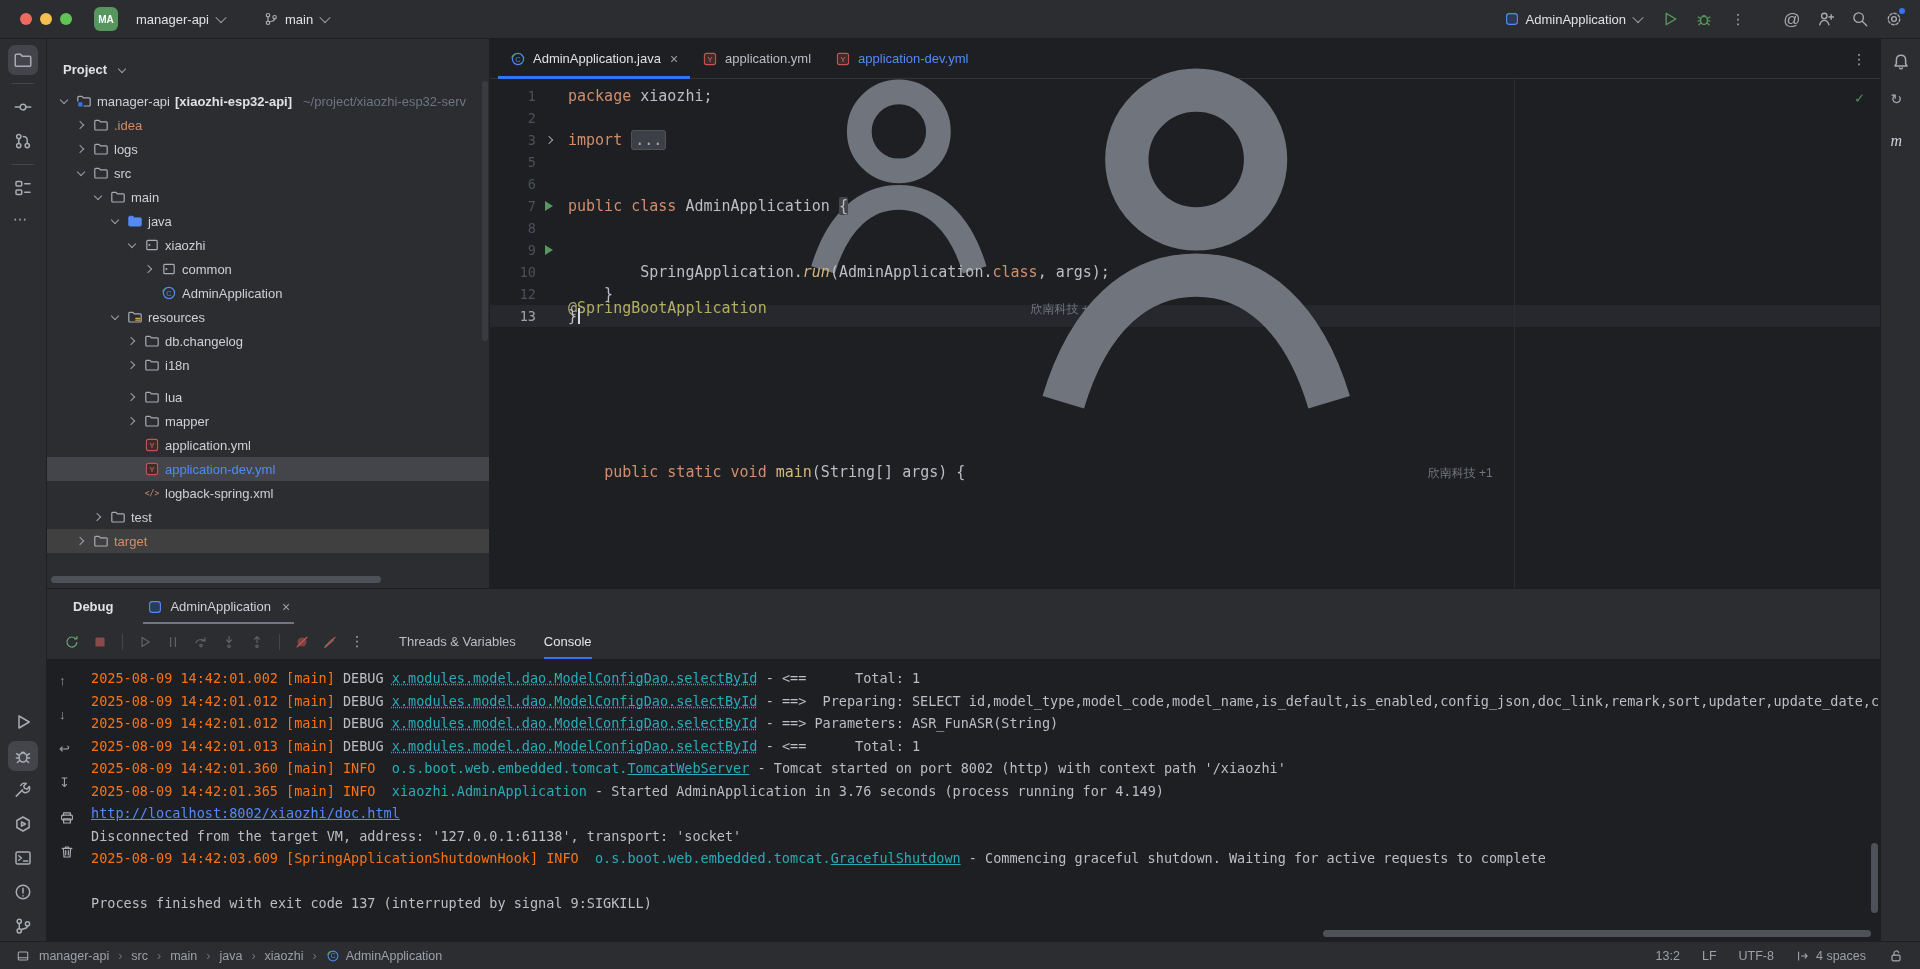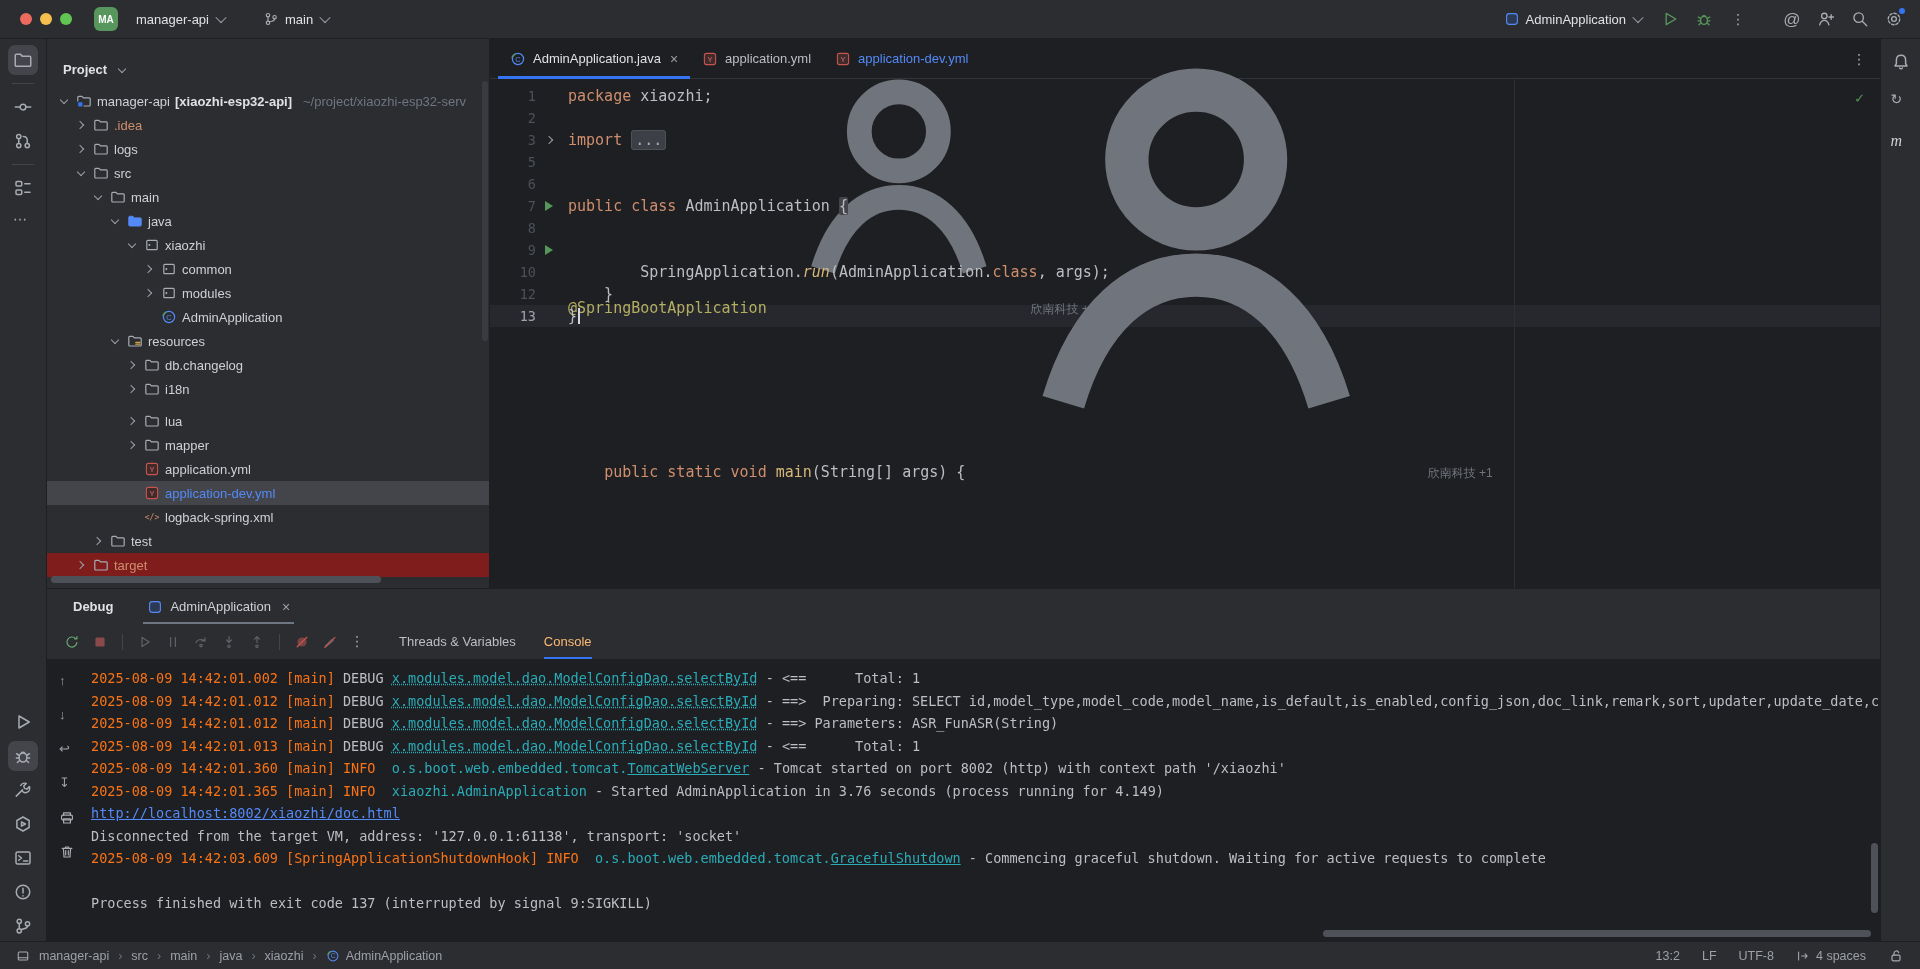--- a/index.html
+++ b/index.html
@@ -38,21 +38,21 @@
 .p-head{height:38px;display:flex;align-items:flex-end;gap:8px;padding-left:16px;color:#dfe1e5;font-weight:bold}
 .tchev{width:14px;height:14px;position:relative;flex:none}
 .tchev::before{content:"";position:absolute;top:3px;left:4px;width:5px;height:5px;border-right:1.4px solid #9da0a8;border-bottom:1.4px solid #9da0a8;transform:rotate(45deg)}
 .tchev.closed::before{transform:rotate(-45deg);top:4px;left:3px}
 .tchev.none{visibility:hidden}
 .tree{padding-top:12px}
 .trow{height:24px;display:flex;align-items:center;gap:5px;padding-right:8px;white-space:nowrap}
 .trow .lbl{color:#ced0d6}
 .trow.selected{background:#43454a}
 .trow.selected .lbl{color:#548af7}
-.trow.excluded-row{background:#7f1d1d}
+.trow.excluded-row{background:#404040}
 .trow .lbl.orange{color:#cf8e6d}
 .trow .scope{font-weight:bold;color:#dfe1e5}
 .trow .path{color:#6e7681;margin-left:6px}
 .hsb{position:absolute;left:4px;bottom:5px;width:330px;height:7px;border-radius:4px;background:#4e5157}
 .vsb{position:absolute;right:1px;top:42px;width:6px;height:260px;border-radius:3px;background:#393b40}
 
 .editor{flex:1;background:#1e1f22;display:flex;flex-direction:column;min-width:0;position:relative}
 .tabbar{height:40px;border-bottom:1px solid #313438;display:flex;align-items:stretch;padding-left:8px}
 .tab{display:flex;align-items:center;gap:7px;padding:0 12px;position:relative;color:#bcbec4}
 .tab.active{color:#dfe1e5}
@@ -85,21 +85,21 @@
 .dbg-head{height:35px;display:flex;align-items:center;padding-left:26px;gap:30px;flex:none}
 .dbg-title{color:#dfe1e5;font-weight:bold}
 .dbg-tab{display:flex;align-items:center;gap:7px;height:100%;position:relative;color:#ced0d6;padding:0 4px}
 .dbg-tab::after{content:"";position:absolute;left:0;right:0;bottom:0;height:2px;background:#6e7681}
 .dbg-tab .x{color:#9da0a8;font-size:14px;margin-left:4px}
 .dbg-tools{height:35px;display:flex;align-items:center;padding-left:12px;gap:2px;flex:none}
 .tbtn{width:26px;height:26px;border-radius:5px;display:flex;align-items:center;justify-content:center}
 .tsep{width:1px;height:16px;background:#43454a;margin:0 7px}
 .dtabs{display:flex;gap:28px;margin-left:26px;height:100%;align-items:stretch}
 .dtab{display:flex;align-items:center;position:relative;color:#bcbec4}
-.dtab.active{color:#fdba74}
+.dtab.active{color:#e5e5e5}
 .dtab.active::after{content:"";position:absolute;left:0;right:0;bottom:0;height:2px;background:#3574f0}
 .dbg-right{margin-left:auto;padding-right:16px}
 .console{flex:1;background:#1e1f22;display:flex;position:relative;min-height:0}
 .cgut{width:40px;display:flex;flex-direction:column;align-items:center;padding-top:10px;gap:8px;flex:none}
 .cgut .glyph{font-size:13px;color:#9da0a8}
 .cbody{flex:1;padding:8px 0 0 4px;font-family:"DejaVu Sans Mono","Liberation Mono",monospace;font-size:13.5px;line-height:22.5px;white-space:pre;overflow:hidden}
 .cs-t{color:#f97316}.cs-dbg{color:#bcbec4}.cs-info{color:#f97316}
 .cs-log{color:#2aacb8}.cs-logu{color:#2aacb8;text-decoration:underline}
 .cs-logd{color:#2aacb8;text-decoration:underline dotted}
 .cs-pl{color:#bcbec4}.cs-lnk{color:#548af7;text-decoration:underline}
@@ -340,28 +340,20 @@
             </div>
             <div class="trow" style="padding-left: 95px;">
               <i class="tchev closed"></i>
               <span class="i16"><svg viewBox="0 0 16 16" fill="none" stroke="#a8abb2" stroke-width="1.2" stroke-linecap="round" stroke-linejoin="round">
                   <rect x="2.8" y="3.3" width="10.4" height="9.4" rx="1"></rect>
                   <circle cx="5.4" cy="8" r="1" fill="#a8abb2" stroke="none"></circle>
                 </svg></span>
               <span class="lbl ">common</span>
             </div>
             <div class="trow" style="padding-left: 95px;">
-              <i class="tchev closed"></i>
-              <span class="i16"><svg viewBox="0 0 16 16" fill="none" stroke="#a8abb2" stroke-width="1.2" stroke-linecap="round" stroke-linejoin="round">
-                  <rect x="2.8" y="3.3" width="10.4" height="9.4" rx="1"></rect>
-                  <circle cx="5.4" cy="8" r="1" fill="#a8abb2" stroke="none"></circle>
-                </svg></span>
-              <span class="lbl ">modules</span>
-            </div>
-            <div class="trow" style="padding-left: 95px;">
               <i class="tchev none"></i>
               <span class="i16"><svg viewBox="0 0 16 16" fill="none">
                   <circle cx="8" cy="8" r="5.6" stroke="#548af7" stroke-width="1.2"></circle>
                   <text x="8" y="10.6" text-anchor="middle" font-size="7.5" font-family="Liberation Sans,sans-serif" fill="#548af7">C</text>
                   <path d="M2.1 6.3A6.1 6.1 0 0 1 4.9 3" stroke="#57965c" stroke-width="1.4" stroke-linecap="round"></path>
                 </svg></span>
               <span class="lbl ">AdminApplication</span>
             </div>
             <div class="trow" style="padding-left: 61px;">
               <i class="tchev "></i>

